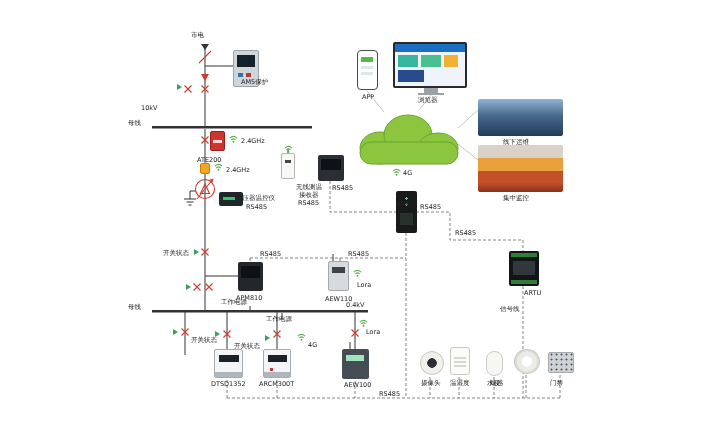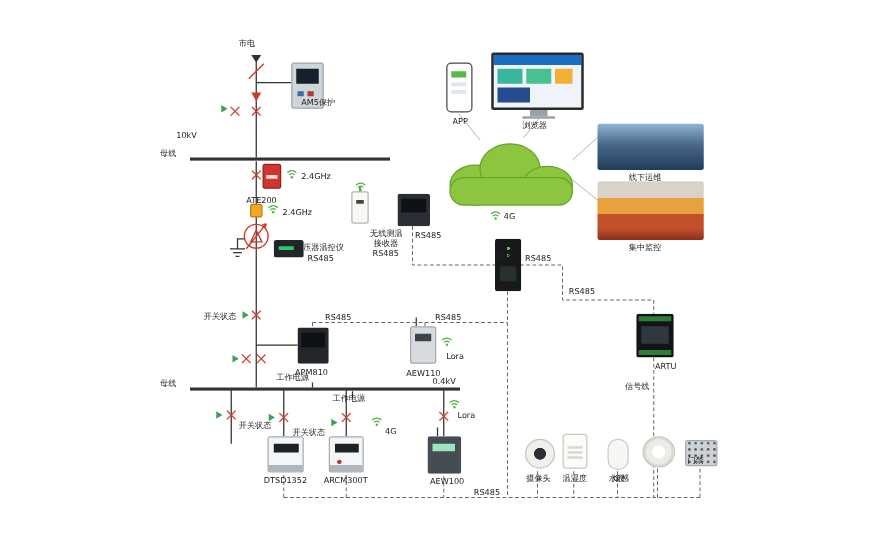--- a/index.html
+++ b/index.html
@@ -238,15 +238,15 @@
   <div class="lbl" style="left:366px;top:328px">Lora</div>
   <div class="lbl" style="left:211px;top:380px">DTSD1352</div>
   <div class="lbl" style="left:259px;top:380px">ARCM300T</div>
   <div class="lbl" style="left:344px;top:381px">AEW100</div>
   <div class="lbl" style="left:379px;top:390px">RS485</div>
 
   <div class="lbl" style="left:421px;top:379px">摄像头</div>
   <div class="lbl" style="left:450px;top:379px">温湿度</div>
   <div class="lbl" style="left:487px;top:379px">水浸</div>
   <div class="lbl" style="left:490px;top:379px">烟感</div>
-  <div class="lbl" style="left:550px;top:364px">门禁</div>
+  <div class="lbl" style="left:550px;top:379px">门禁</div>
 
 </div>
 
 </body></html>

